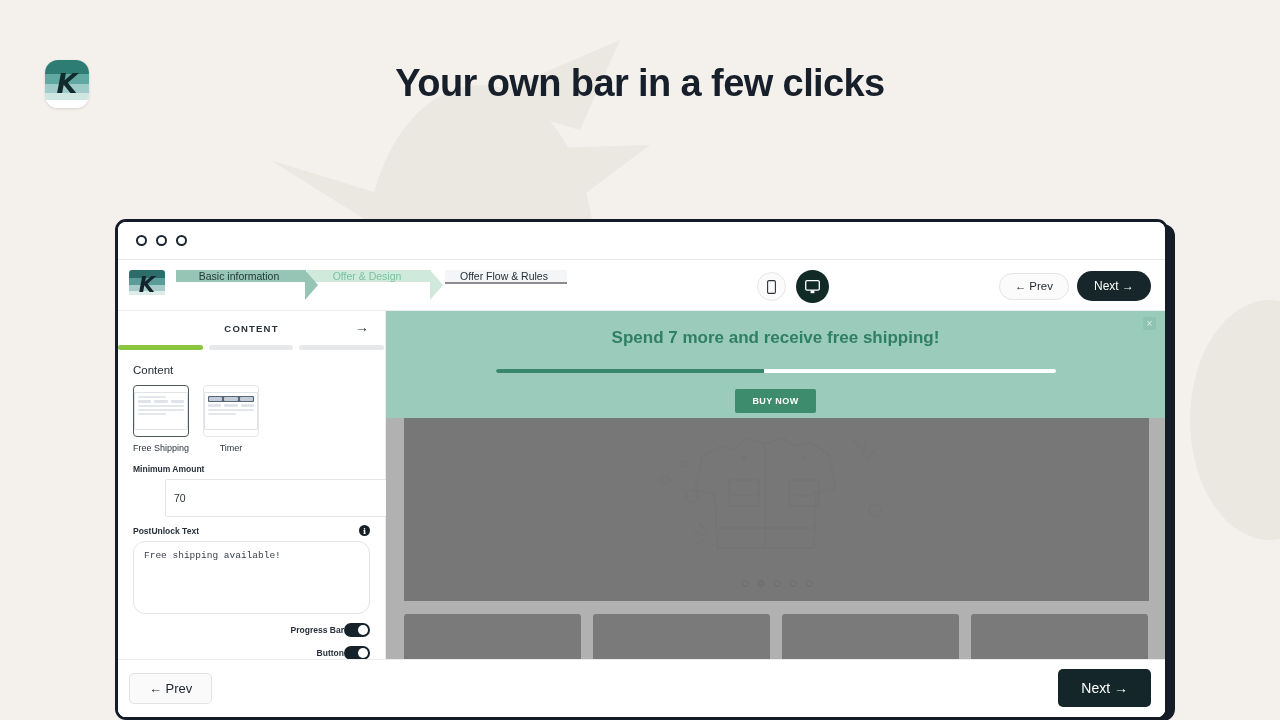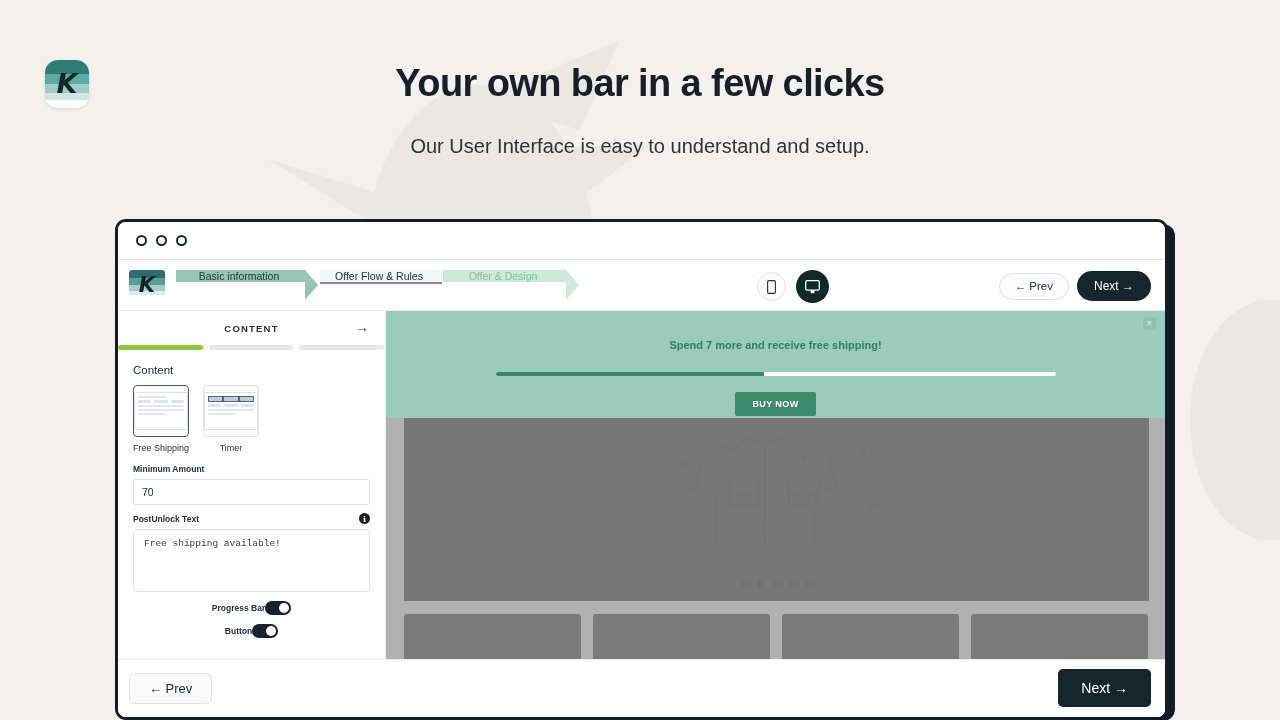--- a/index.html
+++ b/index.html
@@ -183,51 +183,51 @@
            display: flex; flex-direction: column; padding: 3px; gap: 2px; border-radius: 1px; }
   .thumb .tbar { height: 6px; background: #55657a; border-radius: 1px;
                  display: flex; gap: 2px; padding: 1px; }
   .thumb .tbar i { background: #c3ccd7; height: 100%; border-radius: 1px; flex: 1; display: block; }
   .thumb .tline { height: 2px; background: #e3e7ec; border-radius: 1px; }
   .thumb .tline.sh { width: 60%; }
   .thumb .trow { display: flex; gap: 3px; }
   .thumb .trow i { flex: 1; height: 3px; background: #dfe4ea; display: block; border-radius: 1px; }
 
   .inp {
-    width: 100%; height: 26px; border: 1px solid #e3e5e7; border-radius: 2px;
+    width: 100%; height: 38px; border: 1px solid #e3e5e7; border-radius: 2px;
     font-size: 10.5px; color: #2c333b; padding: 8px 8px; background: #fff;
-    display: flex; align-items: center;
+    display: flex; align-items: center; margin-left: 32px;
   }
   .ta {
-    width: 100%; height: 63px; border: 1px solid #e3e5e7; border-radius: 4px;
+    width: 100%; height: 73px; border: 1px solid #e3e5e7; border-radius: 12px;
     font-family: "Liberation Mono", monospace; font-size: 9.5px; color: #3a424b;
     padding: 8px 10px; background: #fff;
   }
   .info-i {
     width: 11px; height: 11px; border-radius: 50%; background: #161f28; color: #fff;
     font-size: 8px; font-weight: 700; display: flex; align-items: center; justify-content: center;
     font-family: "DejaVu Serif", serif;
   }
   .toggle-row {
-    display: flex; align-items: center; justify-content: center;
+    display: flex; align-items: center; justify-content: flex-end;
     padding: 9px 0 0 0;
   }
   .toggle-row .tl { font-size: 8.5px; font-weight: 700; color: #27303a; }
   .switch { width: 26px; height: 14px; border-radius: 8px; background: #16222b; position: relative; }
   .switch .knob { position: absolute; right: 2px; top: 2px; width: 10px; height: 10px;
                   border-radius: 50%; background: #fff; }
 
   
   .preview { flex: 1; position: relative; background: #fff; overflow: hidden; }
   .promo-bar {
     position: relative; height: 107px; background: #9bcbbb;
     display: flex; flex-direction: column; align-items: center;
   }
   .promo-msg {
-    font-size: 11px; font-weight: 700; color: #2f7f64; margin-top: 28px;
+    font-size: 17px; font-weight: 700; color: #2f7f64; margin-top: 17px;
   }
   .promo-track {
     width: 560px; height: 4px; background: #ffffff; border-radius: 2px;
     margin-top: 21px; position: relative; overflow: hidden;
   }
   .promo-track .fill { position: absolute; left: 0; top: 0; height: 100%; background: #38876c; }
   .promo-cta {
     margin-top: 16px; background: #3d8c6e; color: #fff; font-size: 9px;
     font-weight: 700; letter-spacing: .4px; padding: 7px 17px; border-radius: 2px;
   }
@@ -293,21 +293,20 @@
 <div class="hero">
   <div class="brand-logo">
     <div class="stripe s1"></div>
       <div class="stripe s2"></div>
       <div class="stripe s3"></div>
     <div class="stripe s4"></div>
       <div class="stripe s5"></div>
     <div class="kletter">K</div>
   </div>
   <div class="hero-title">Your own bar in a few clicks</div>
-  <div class="hero-sub">Our User Interface is easy to understand and setup.</div>
 </div>
 
 <div class="window-shadow"></div>
 <div class="window">
 
   <div class="win-titlebar">
     <span class="dot"></span>
     <span class="dot"></span>
     <span class="dot"></span>
   </div>
@@ -320,26 +319,26 @@
       <div class="stripe s4"></div>
         <div class="stripe s5"></div>
       <div class="kletter">K</div>
     </div>
 
     <div class="stepper">
       <div class="step s-done">
         <span>Basic information</span>
         <span class="chev"></span>
       </div>
-      <div class="step s-todo">
-        <span>Offer Flow &amp; Rules</span>
-      </div>
       <div class="step s-active">
         <span>Offer &amp; Design</span>
         <span class="chev"></span>
+      </div>
+      <div class="step s-todo">
+        <span>Offer Flow &amp; Rules</span>
       </div>
     </div>
 
     <div class="device-toggle">
       <div class="dev-btn off">
         <svg width="9" height="14" viewBox="0 0 9 14">
           <rect x="0.6" y="0.6" width="7.8" height="12.8" rx="1.4" fill="none" stroke="#2a333c" stroke-width="1.1"></rect>
         </svg>
       </div>
       <div class="dev-btn on">

